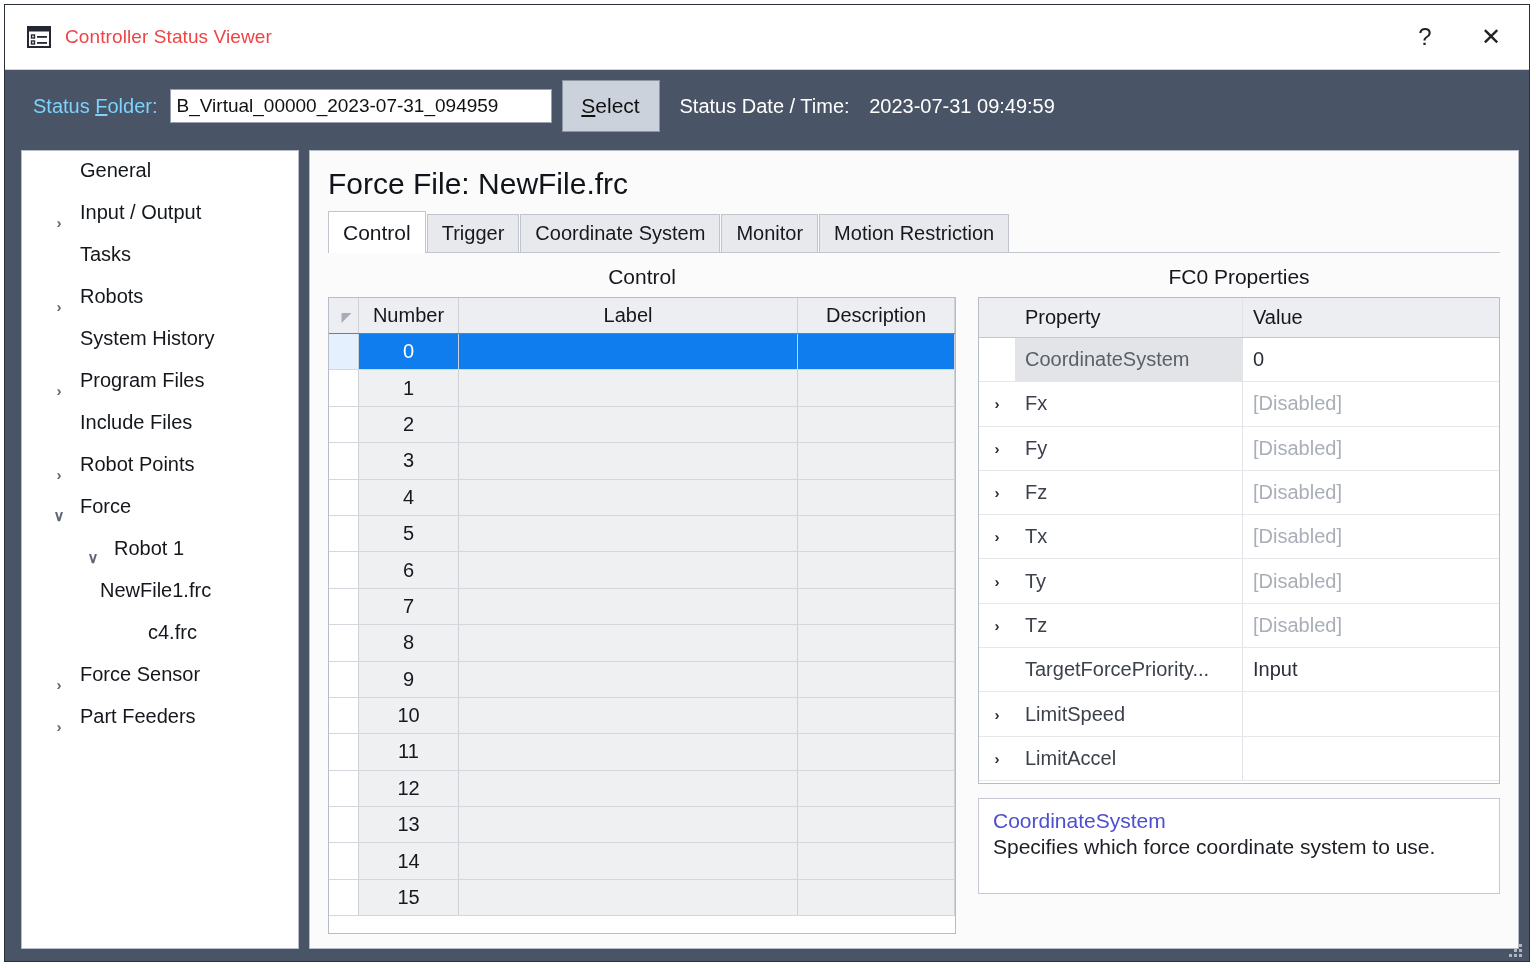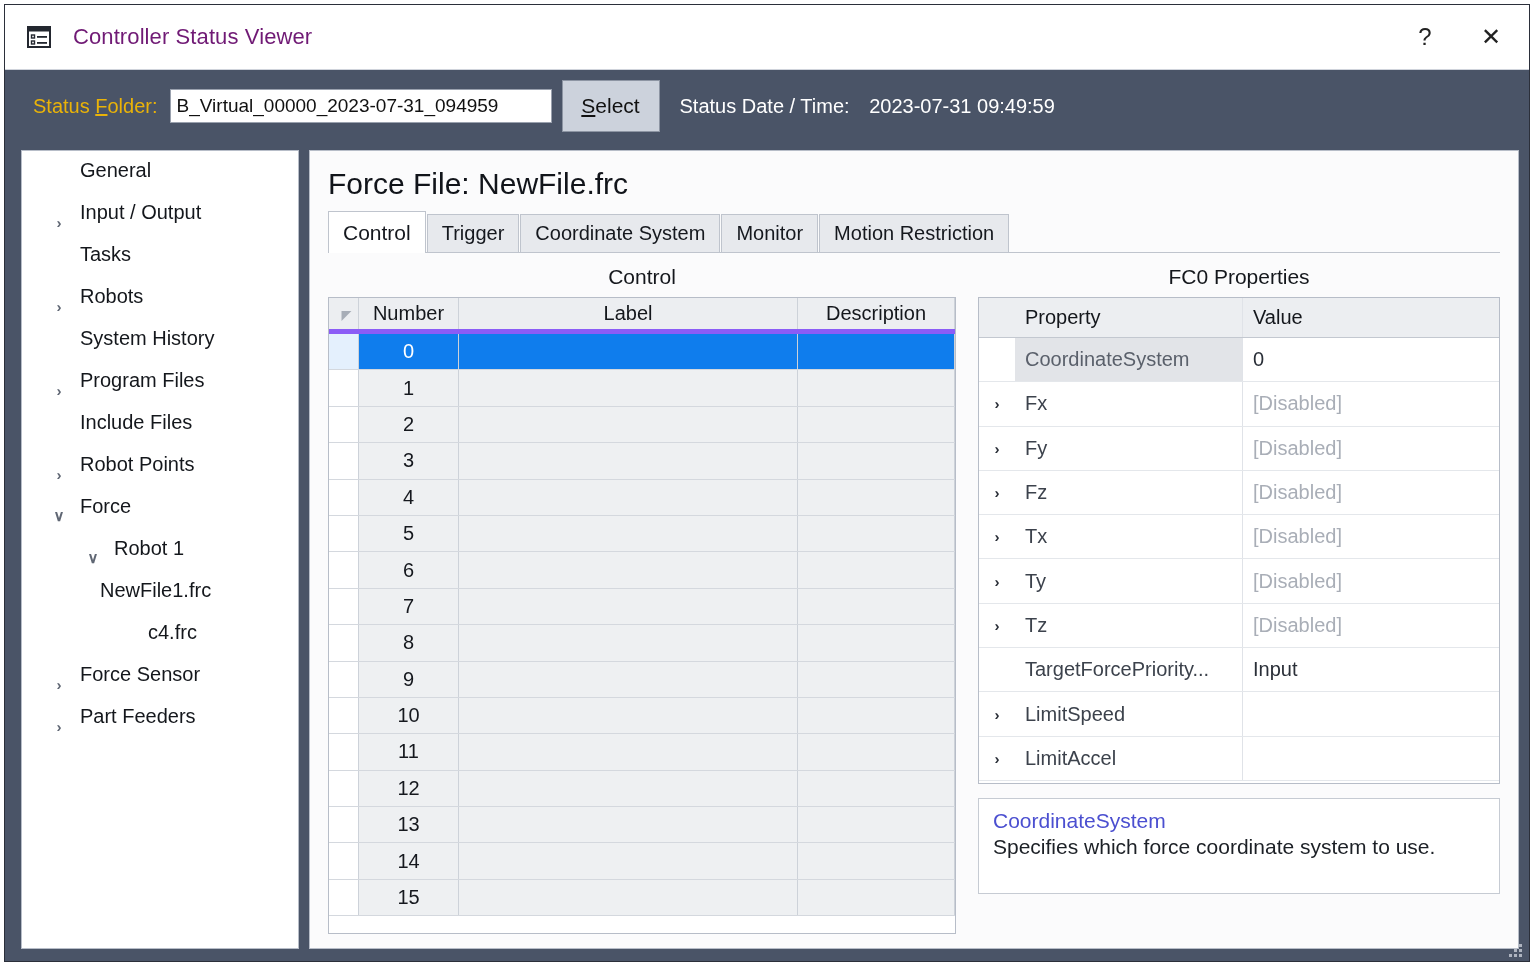--- a/index.html
+++ b/index.html
@@ -36,23 +36,23 @@
     border-bottom: 1px solid #cfd3db;
     position: relative;
   }
   .title-icon {
     width: 28px; height: 28px;
     margin-left: 20px;
     flex: 0 0 auto;
     display: flex; align-items: center; justify-content: center;
   }
   .title-text {
-    font-size: 22px;
-    color: #701a75;
-    margin-left: 20px;
+    font-size: 19px;
+    color: #ef4444;
+    margin-left: 12px;
     letter-spacing: .1px;
     white-space: nowrap;
   }
   .title-spacer { flex: 1 1 auto; }
   .title-btn {
     width: 60px; height: 62px;
     display: flex; align-items: center; justify-content: center;
     font-size: 24px;
     color: #222;
     cursor: default;
@@ -63,21 +63,21 @@
   .toolbar {
     height: 72px;
     background: #4a5467;
     display: flex;
     align-items: center;
     flex: 0 0 auto;
     padding-left: 28px;
     box-sizing: border-box;
   }
   .tb-label {
-    color: #eab308;
+    color: #7dd3fc;
     font-size: 20px;
     white-space: nowrap;
   }
   .tb-label u { text-decoration: underline; }
   .folder-input {
     margin-left: 12px;
     width: 382px;
     height: 34px;
     background: #ffffff;
     border: 1px solid #9aa1ae;
@@ -230,21 +230,21 @@
   }
   .grid-row {
     display: flex;
     height: 36.4px;
     box-sizing: border-box;
     border-bottom: 1px solid #d4d8de;
   }
   .grid-head {
     background: #eceef1;
     height: 36px;
-    border-bottom: 5px solid #8b5cf6;
+    border-bottom: 1px solid #8b5cf6;
   }
   .gc {
     box-sizing: border-box;
     display: flex;
     align-items: center;
     font-size: 20px;
     color: #15181e;
     border-right: 1px solid #cdd2d9;
     overflow: hidden;
     white-space: nowrap;

